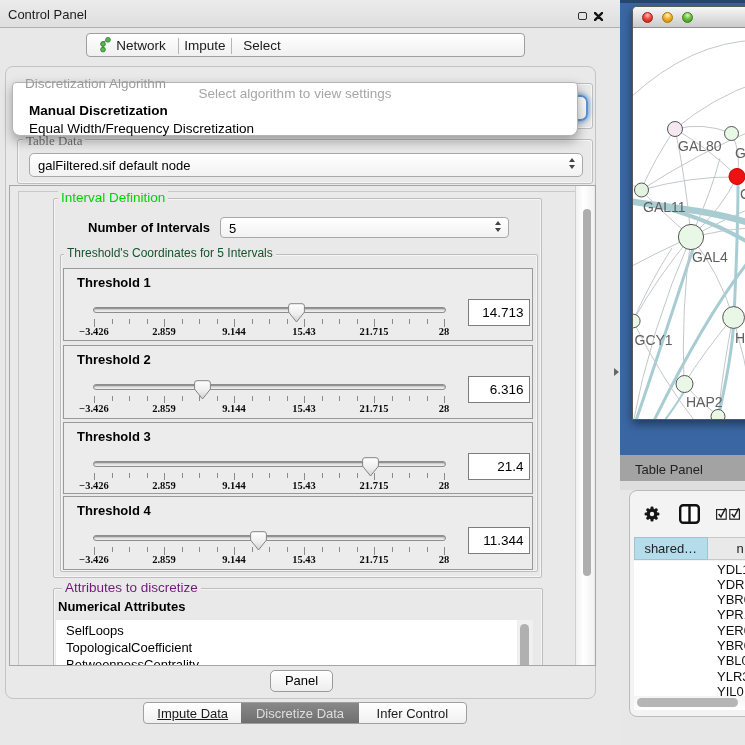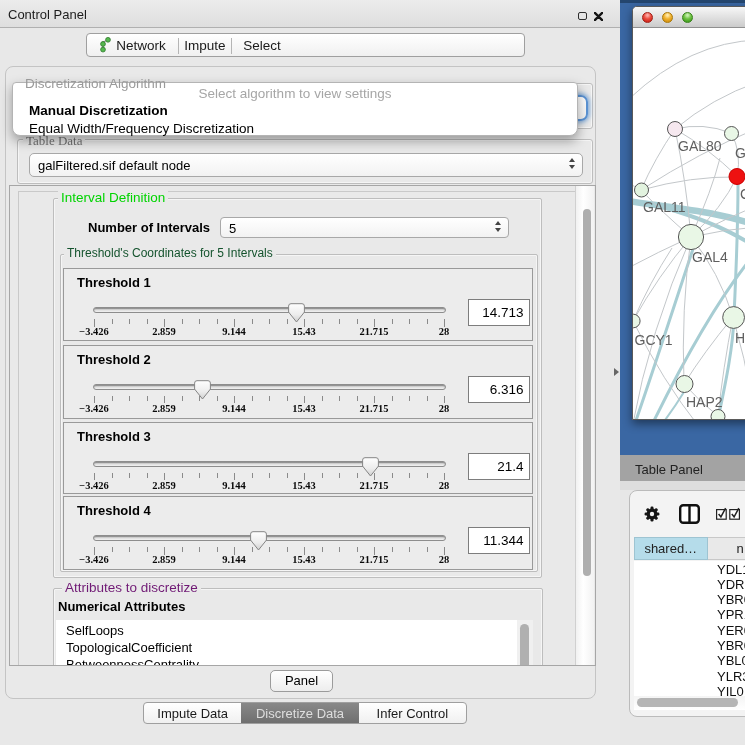--- a/index.html
+++ b/index.html
@@ -367,21 +367,21 @@
 <div class="abs" id="applybtn">Panel</div>
 
 <div class="abs" id="popup">
   <div style="position:absolute; top:3px; left:0; width:100%; text-align:center; color:#a6a6a6; font-size:13.5px;">Select algorithm to view settings</div>
   <div style="position:absolute; top:20px; left:16px; font-weight:bold; color:#000; font-size:13.5px;">Manual Discretization</div>
   <div style="position:absolute; top:38px; left:16px; color:#000; font-size:13.5px;">Equal Width/Frequency Discretization</div>
 </div>
 <div id="ghost-title">Discretization Algorithm</div>
 
 <div class="abs" id="bottabs">
-  <div class="seg" style="width:98px;">Impute Data</div>
+  <div class="seg" style="width:98px;text-decoration:underline;">Impute Data</div>
   <div class="seg sel" style="width:118px;">Discretize Data</div>
   <div class="seg" style="width:108px;">Infer Control</div>
 </div>
 
 <div class="abs" id="divider-arrow"></div>
 
 <div class="abs" id="bluepanel"></div>
 <div class="abs" id="netwin">
   <div id="nettitle"></div>
   <svg style="position:absolute; left:0; top:21px;" width="123" height="391" viewBox="633 28 123 391">

